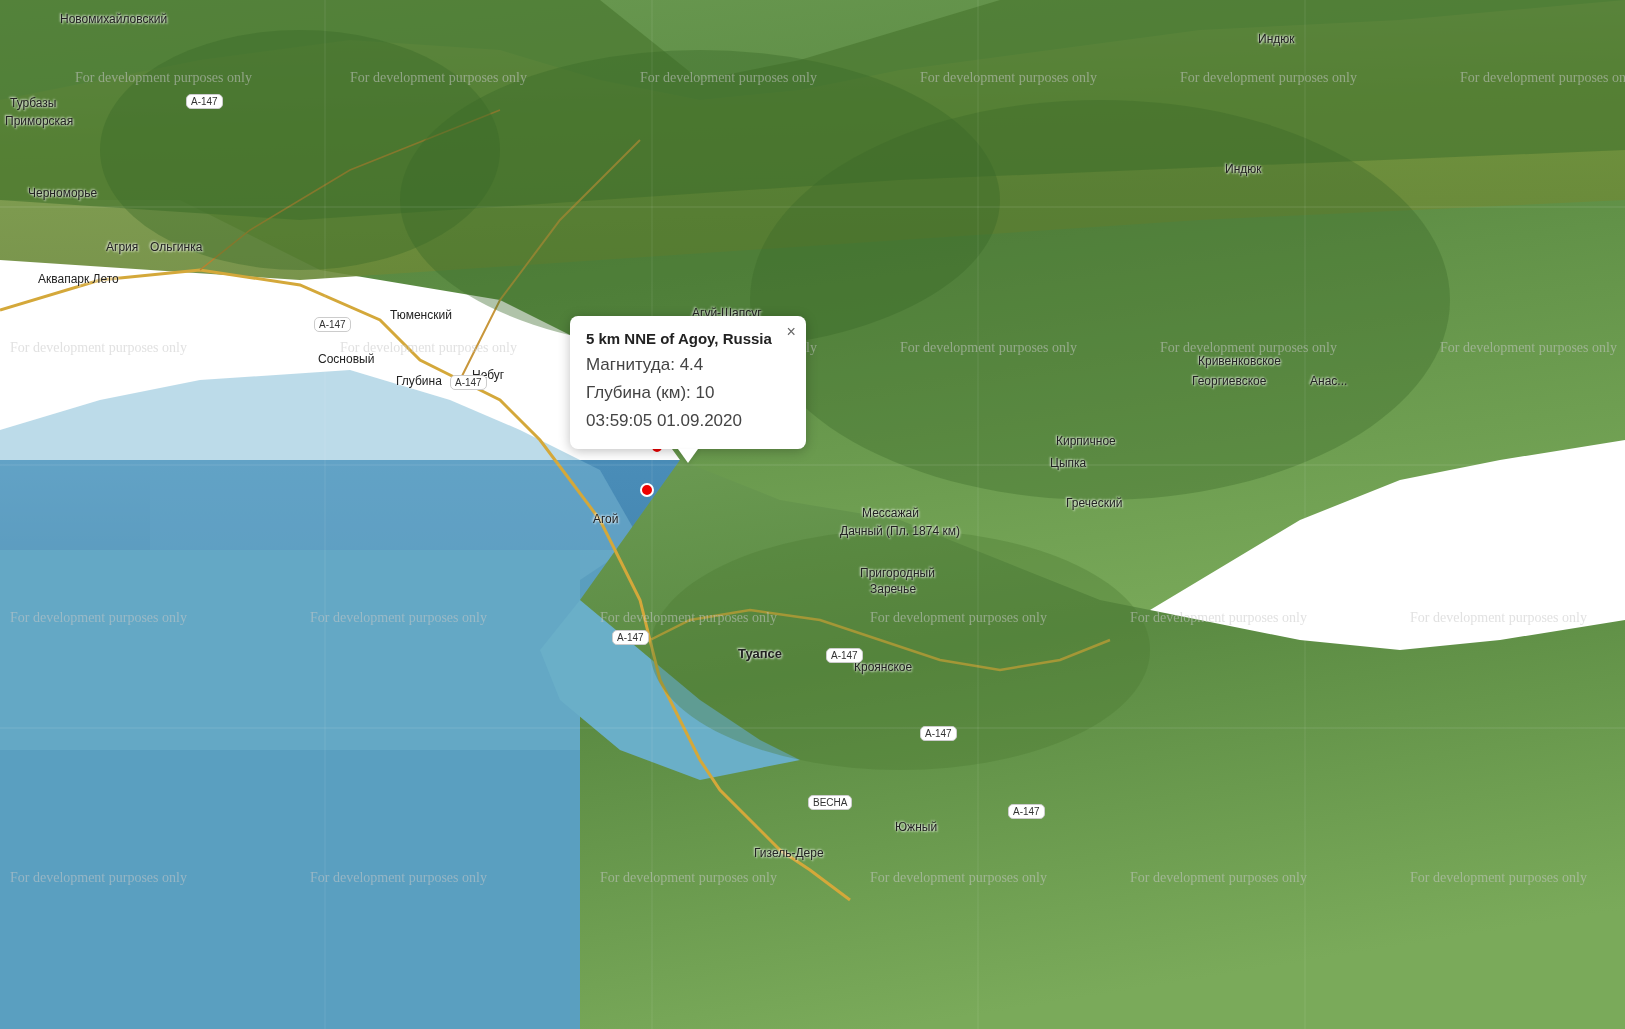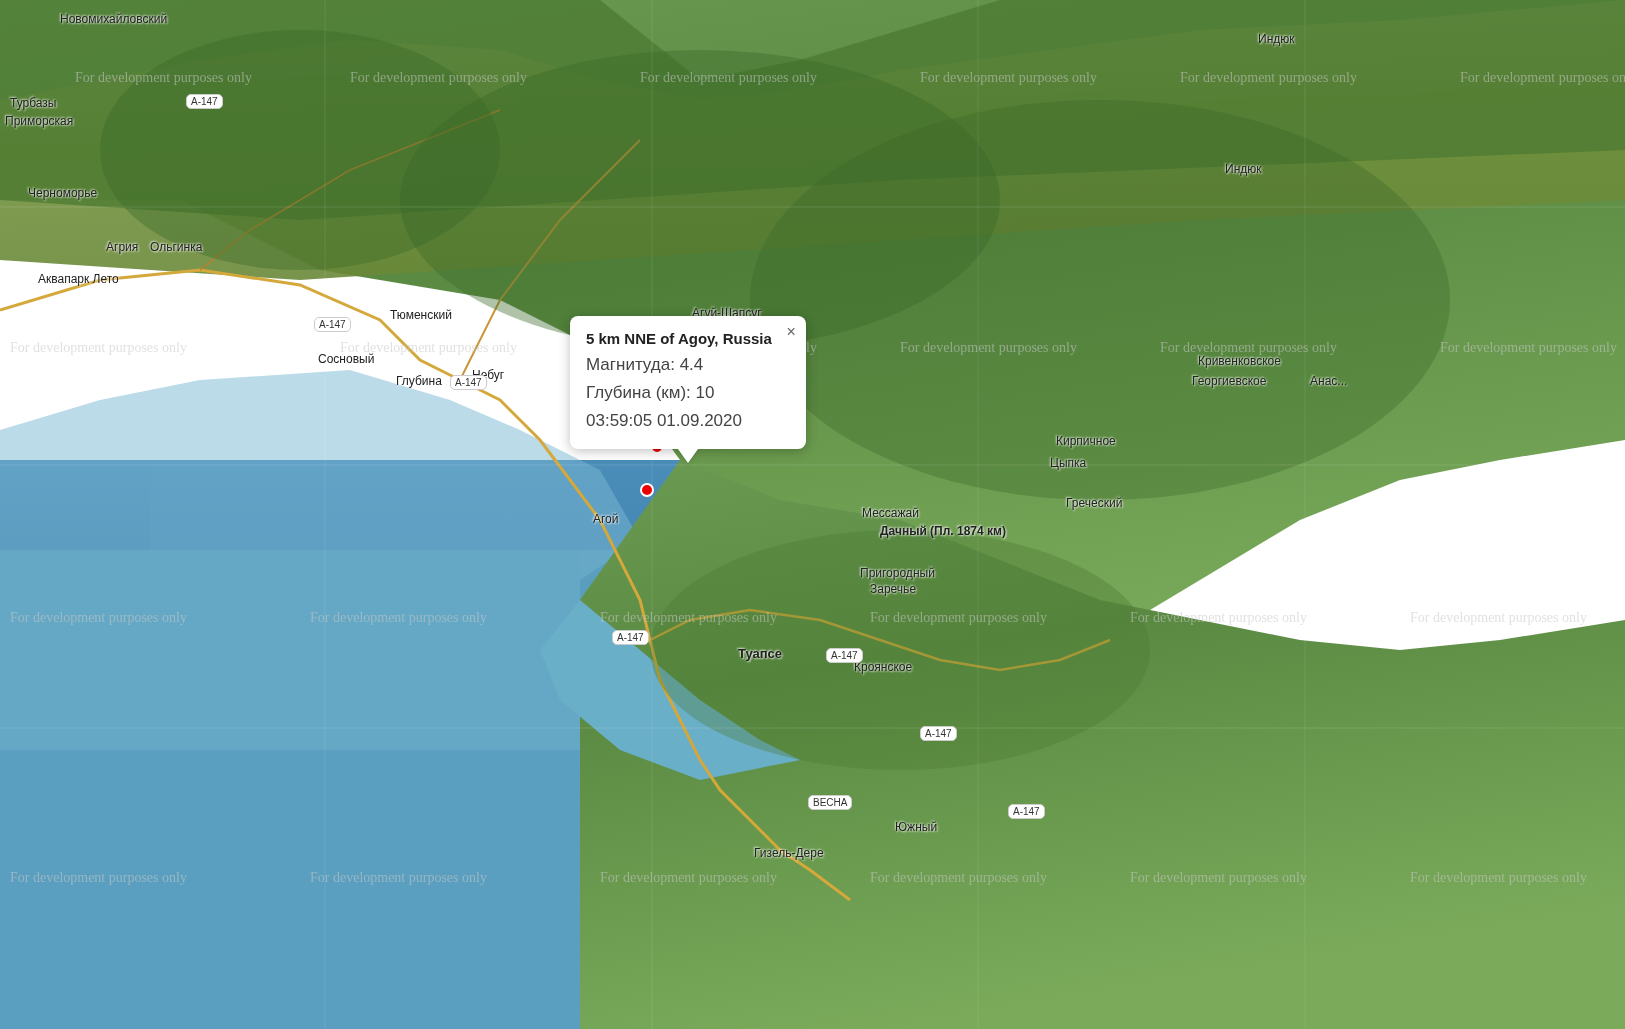--- a/index.html
+++ b/index.html
@@ -236,21 +236,21 @@
       <div class="city-label" style="left: 390px; top: 308px;">Тюменский</div>
       <div class="city-label" style="left: 318px; top: 352px;">Сосновый</div>
       <div class="city-label" style="left: 396px; top: 374px;">Глубина</div>
       <div class="city-label" style="left: 472px; top: 368px;">Небуг</div>
       <div class="city-label" style="left: 593px; top: 512px;">Агой</div>
       <div class="city-label" style="left: 692px; top: 306px;">Агуй-Шапсуг</div>
       <div class="city-label" style="left: 1056px; top: 434px;">Кирпичное</div>
       <div class="city-label" style="left: 1050px; top: 456px;">Цыпка</div>
       <div class="city-label" style="left: 1066px; top: 496px;">Греческий</div>
       <div class="city-label" style="left: 862px; top: 506px;">Мессажай</div>
-      <div class="city-label" style="left: 880px; top: 524px; font-weight: bold;">Дачный (Пл. 1874 км)</div>
+      <div class="city-label" style="left: 840px; top: 524px;">Дачный (Пл. 1874 км)</div>
       <div class="city-label" style="left: 860px; top: 566px;">Пригородный</div>
       <div class="city-label" style="left: 870px; top: 582px;">Заречье</div>
       <div class="city-label bold" style="left: 738px; top: 646px;">Туапсе</div>
       <div class="city-label" style="left: 854px; top: 660px;">Кроянское</div>
       <div class="city-label" style="left: 754px; top: 846px;">Гизель-Дере</div>
       <div class="city-label" style="left: 895px; top: 820px;">Южный</div>
       <div class="city-label" style="left: 1198px; top: 354px;">Кривенковское</div>
       <div class="city-label" style="left: 1192px; top: 374px;">Георгиевское</div>
       <div class="city-label" style="left: 1310px; top: 374px;">Анас...</div>
       <div class="city-label" style="left: 1258px; top: 32px;">Индюк</div>

